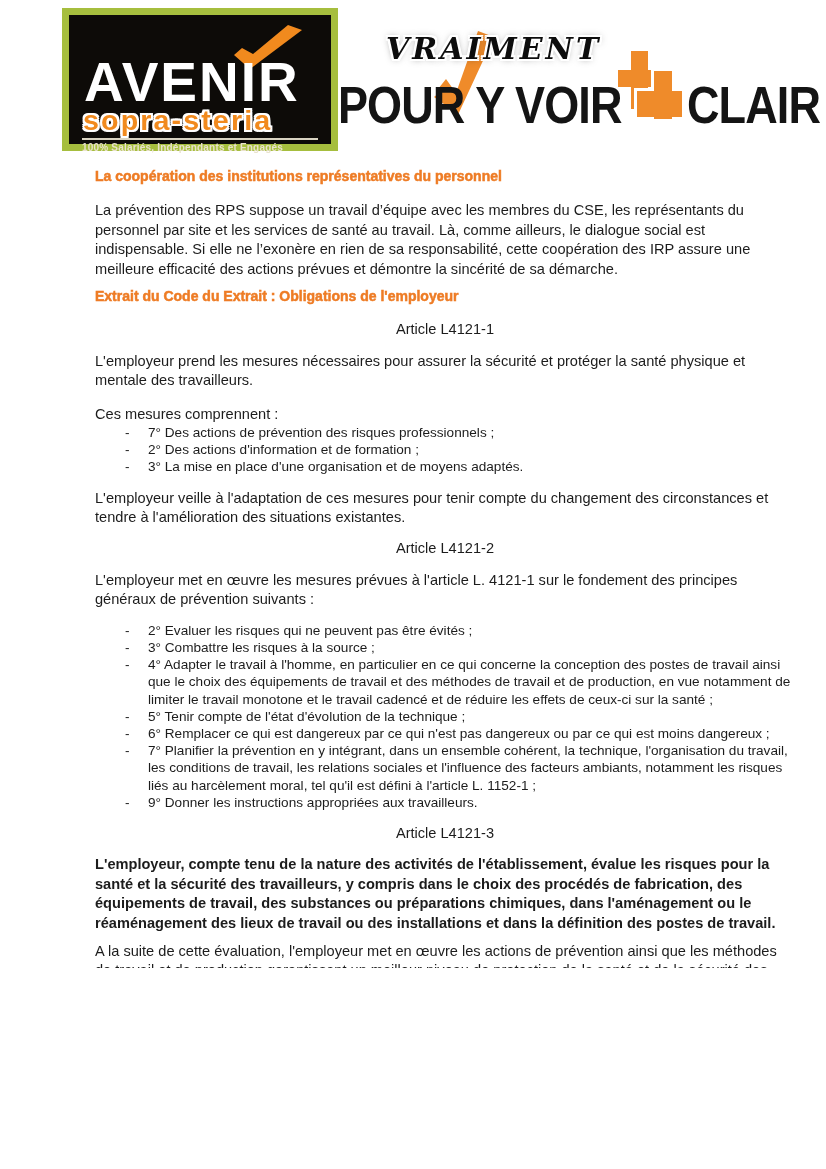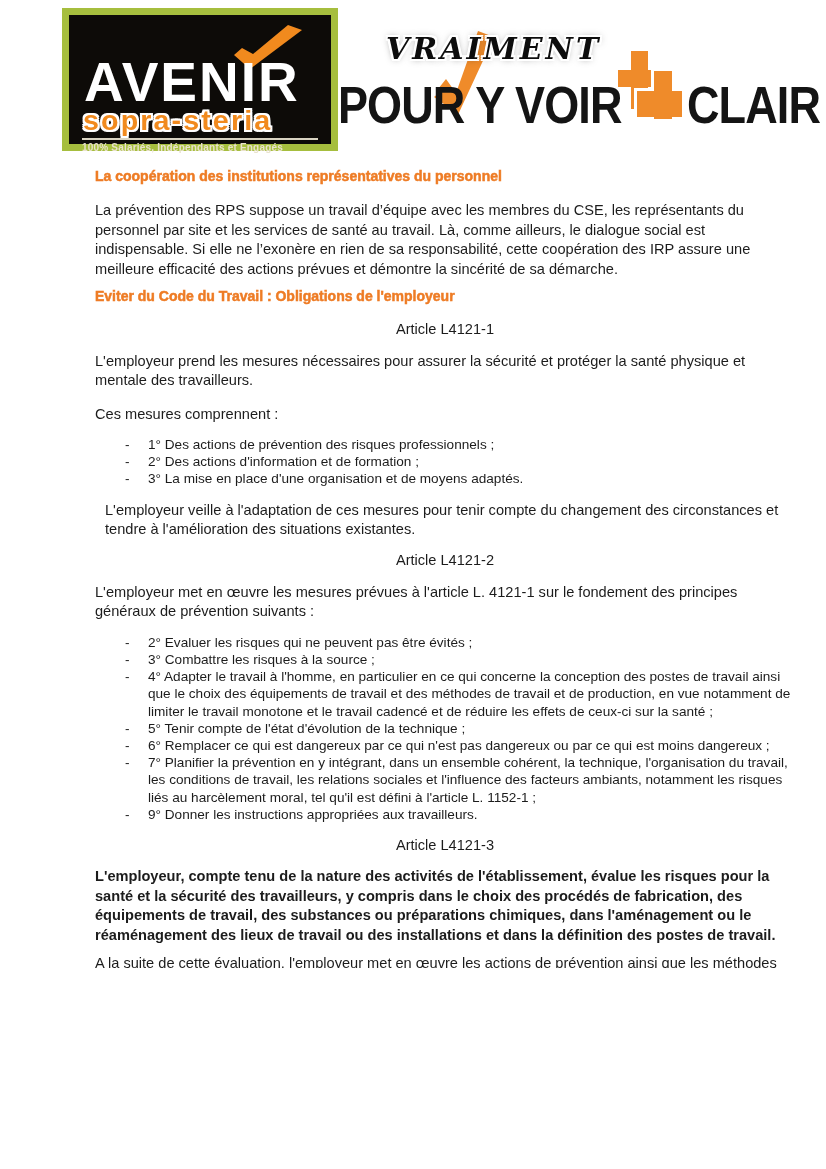--- a/index.html
+++ b/index.html
@@ -45,22 +45,22 @@
   .plus2 .h2{left:0;top:20px;width:45px;height:18px;}
 
   
   .content{position:absolute;left:95px;top:167px;width:700px;font-size:14.6px;line-height:19.4px;}
   .h-orange{font-size:14px;font-weight:800;color:#ee7c25;letter-spacing:0;
             -webkit-text-stroke:0.5px #ee7c25;margin:0 0 15px 0;}
   .h2{margin:8px 0 14px 0;}
   .para{margin:0 0 8px 0;}
   .art-title{text-align:center;margin:12px;}
   .a1-body{margin:0 0 14px 0;}
-  .a1-lead{margin:0 0 12px 0;}
-  .a1-closing{margin:0 0 10px 10px;}
+  .a1-lead{margin:0 0 0 0;}
+  .a1-closing{margin:0 0 10px 0;}
   .a2-body{margin:0 0 12px 0;}
   .a3-b1{margin:0 0 9px 0;font-weight:bold;}
   .a3-b2{margin:0;}
   .dash-list{margin:0 0 13px 0;font-size:13.6px;line-height:17.2px;}
   .dash-list .li{position:relative;padding-left:53px;}
   .dash-list .li::before{content:"-";position:absolute;left:30px;top:0;}
 
   
   .footer{position:absolute;left:0;top:1138px;width:826px;height:24px;font-size:11px;font-weight:bold;}
   .f-web{position:absolute;left:93px;color:#f09a3c;text-decoration:underline;cursor:pointer;}
@@ -104,28 +104,28 @@
       <div class="clair">CLAIR</div>
     </div>
   </div>
 
   <div class="content">
 
     <div class="h-orange">La coopération des institutions représentatives du personnel</div>
 
     <p class="para">La prévention des RPS suppose un travail d’équipe avec les membres du CSE, les représentants du personnel par site et les services de santé au travail. Là, comme ailleurs, le dialogue social est indispensable. Si elle ne l’exonère en rien de sa responsabilité, cette coopération des IRP assure une meilleure efficacité des actions prévues et démontre la sincérité de sa démarche.</p>
 
-    <div class="h-orange h2">Eviter du Code du Travail : Obligations de l'employeur</div>
+    <div class="h-orange h2">Extrait du Code du Extrait : Obligations de l'employeur</div>
 
     <p class="para art-title">Article L4121-1</p>
     <p class="para a1-body">L'employeur prend les mesures nécessaires pour assurer la sécurité et protéger la santé physique et mentale des travailleurs.</p>
     <p class="para a1-lead">Ces mesures comprennent :</p>
 
     <div class="dash-list">
-      <div class="li">1° Des actions de prévention des risques professionnels ;</div>
+      <div class="li">7° Des actions de prévention des risques professionnels ;</div>
       <div class="li">2° Des actions d'information et de formation ;</div>
       <div class="li">3° La mise en place d'une organisation et de moyens adaptés.</div>
     </div>
 
     <p class="para a1-closing">L'employeur veille à l'adaptation de ces mesures pour tenir compte du changement des circonstances et tendre à l'amélioration des situations existantes.</p>
 
     <p class="para art-title">Article L4121-2</p>
     <p class="para a2-body">L'employeur met en œuvre les mesures prévues à l'article L. 4121-1 sur le fondement des principes généraux de prévention suivants :</p>
 
     <div class="dash-list">

